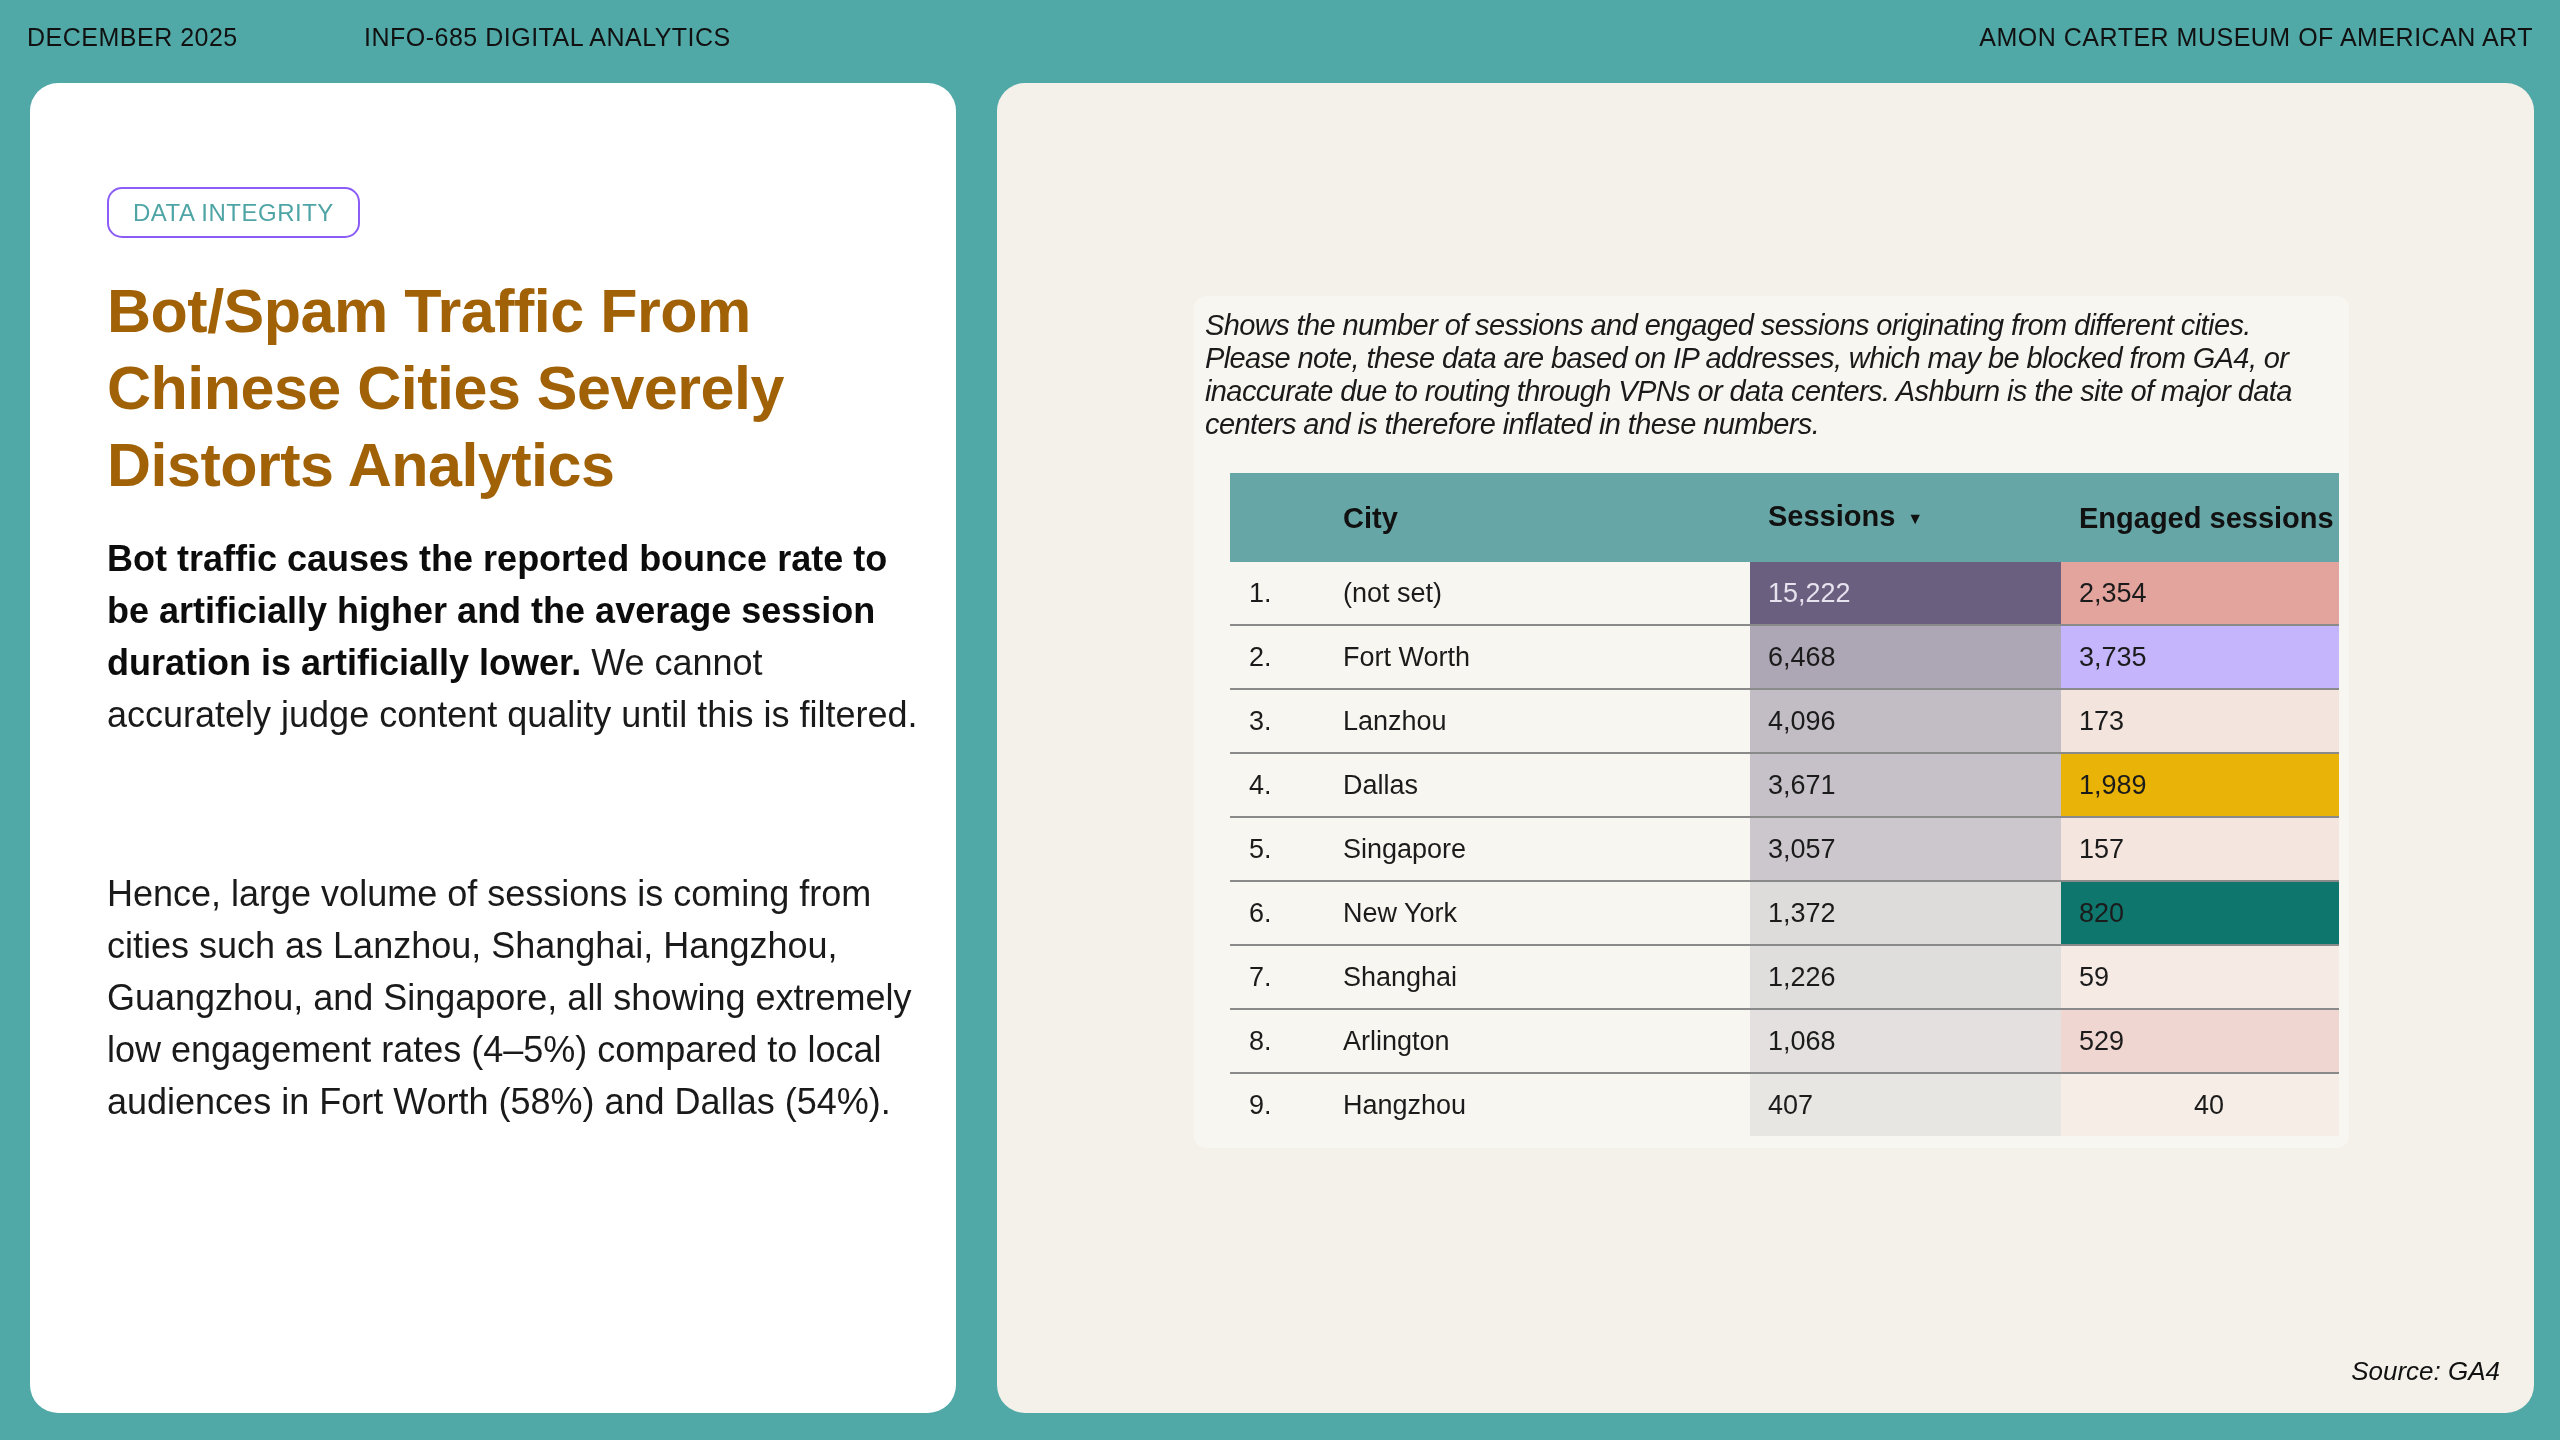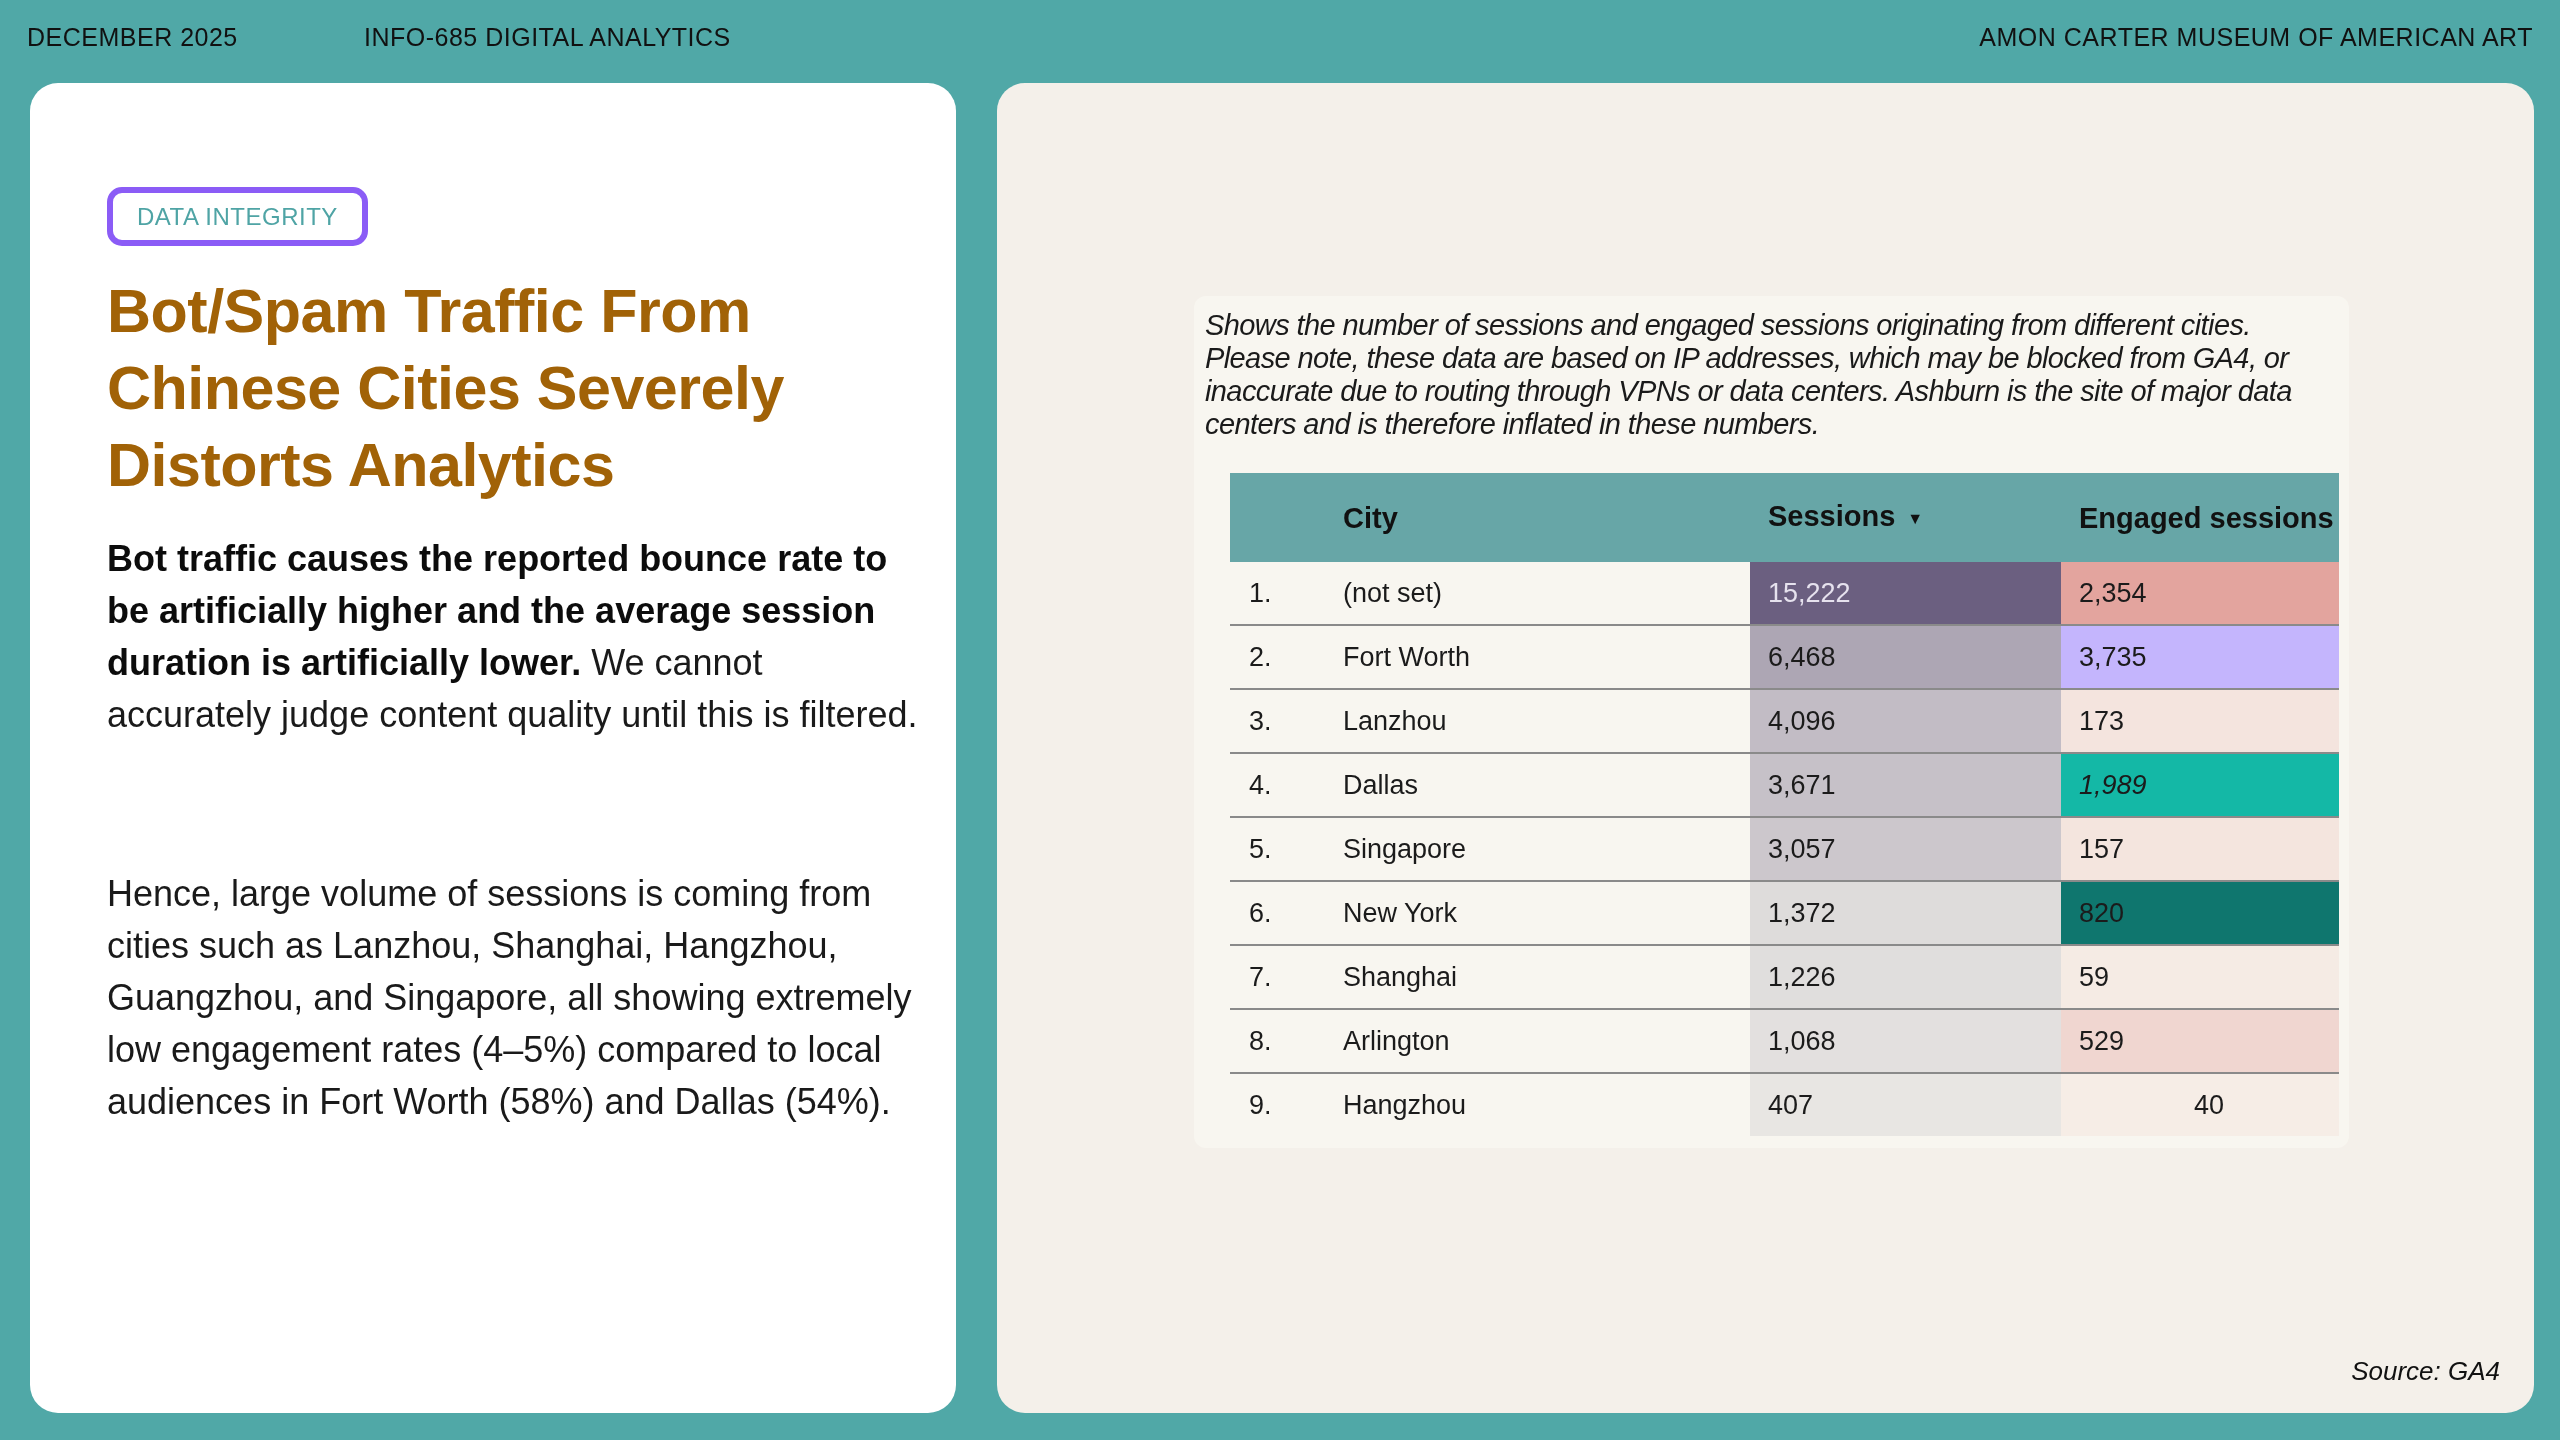--- a/index.html
+++ b/index.html
@@ -16,21 +16,21 @@
   #tb-date { left:27px; }
   #tb-course { left:364px; }
   #tb-org { right:27px; }
 
   .card { position:absolute; top:83px; height:1330px; border-radius:28px; }
   #left-card { left:30px; width:926px; background:#ffffff; }
   #right-card { left:997px; width:1537px; background:#f4f0ea; }
 
   #badge {
     position:absolute; left:77px; top:104px; height:47px;
-    padding:0 24px; border:6px solid #8b5cf6; border-radius:15px;
+    padding:0 24px; border:2px solid #8b5cf6; border-radius:15px;
     color:#4fa4a5; font-size:24px; line-height:47px; letter-spacing:0.5px;
   }
   #title {
     position:absolute; left:77px; top:190px; width:820px; margin:0;
     font-size:61px; line-height:77px; font-weight:bold; color:#a16207;
     letter-spacing:-0.5px;
   }
   .para {
     position:absolute; left:77px; width:820px; margin:0;
     font-size:36px; line-height:52px; color:#1a1a1a;
@@ -116,21 +116,21 @@
           <tr>
             <td class="c-idx">3.</td>
             <td class="c-city">Lanzhou</td>
             <td class="c-sess" style="background: rgb(194, 188, 197);">4,096</td>
             <td class="c-eng" style="background: rgb(244, 228, 222);">173</td>
           </tr>
           <tr>
             <td class="c-idx">4.</td>
             <td class="c-city">Dallas</td>
             <td class="c-sess" style="background: rgb(198, 193, 200);">3,671</td>
-            <td class="c-eng" style="background: #14b8a6; font-style: italic;">1,989</td>
+            <td class="c-eng" style="background: #eab308;">1,989</td>
           </tr>
           <tr>
             <td class="c-idx">5.</td>
             <td class="c-city">Singapore</td>
             <td class="c-sess" style="background: rgb(204, 199, 204);">3,057</td>
             <td class="c-eng" style="background: rgb(244, 229, 222);">157</td>
           </tr>
           <tr>
             <td class="c-idx">6.</td>
             <td class="c-city">New York</td>

